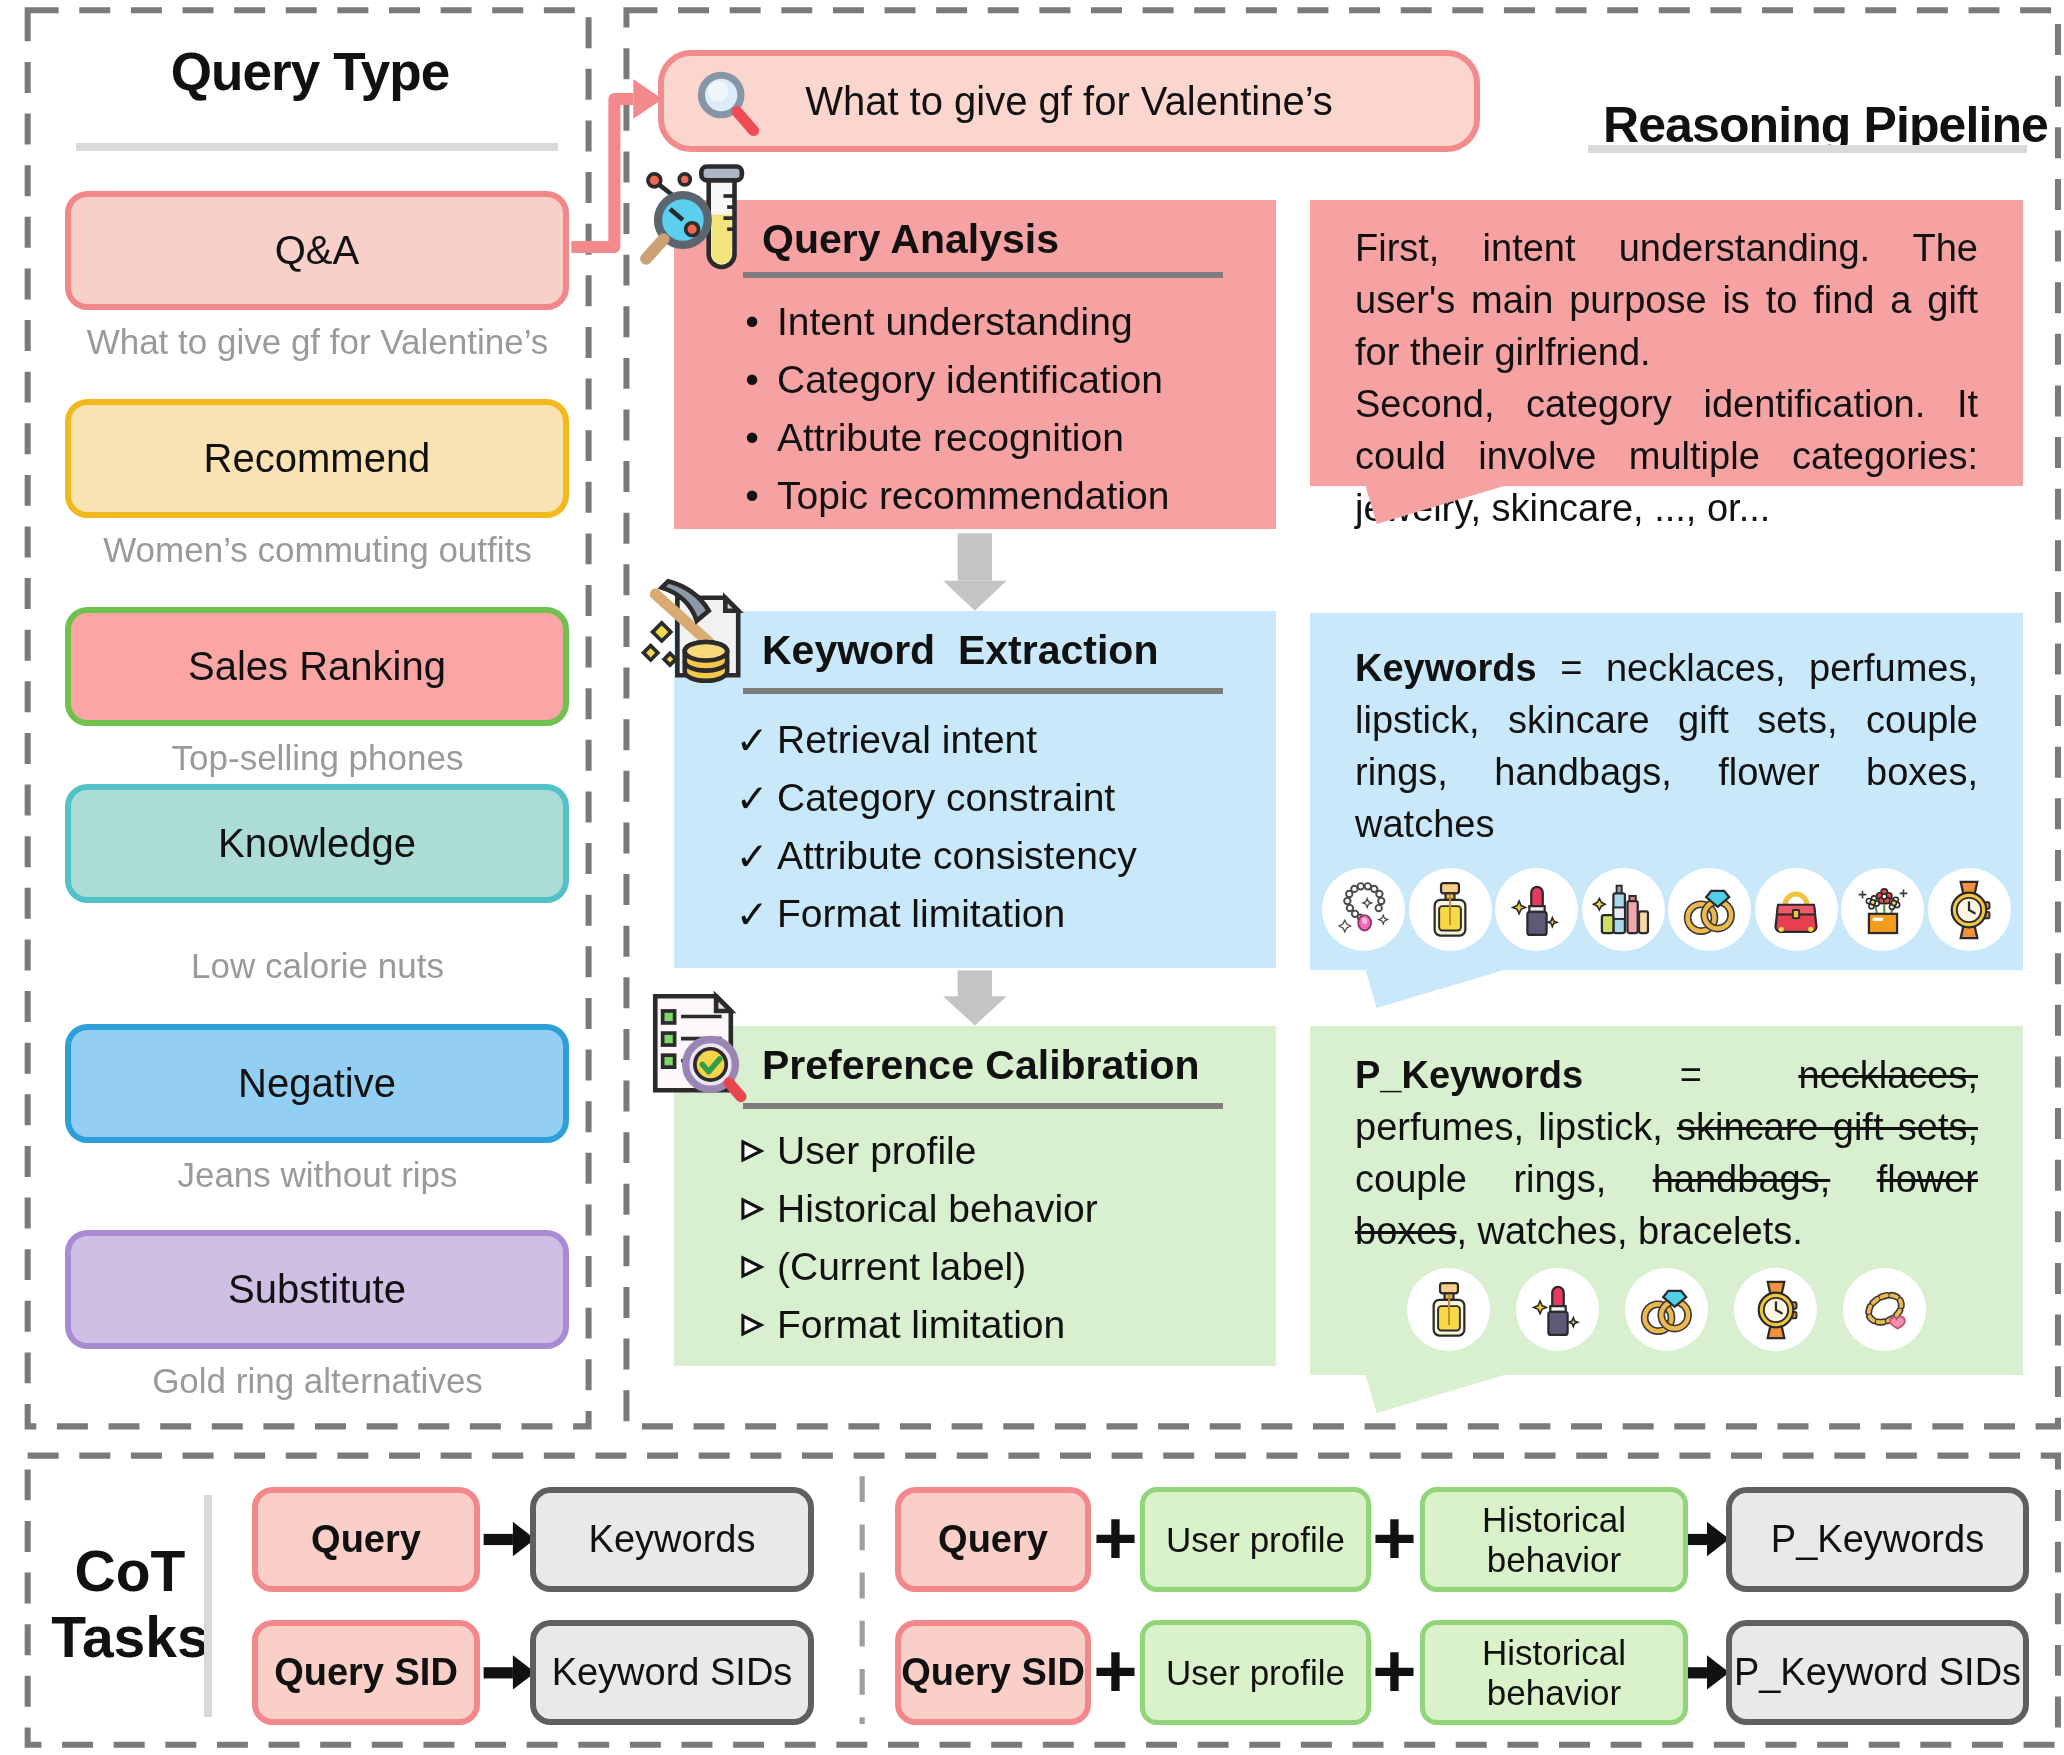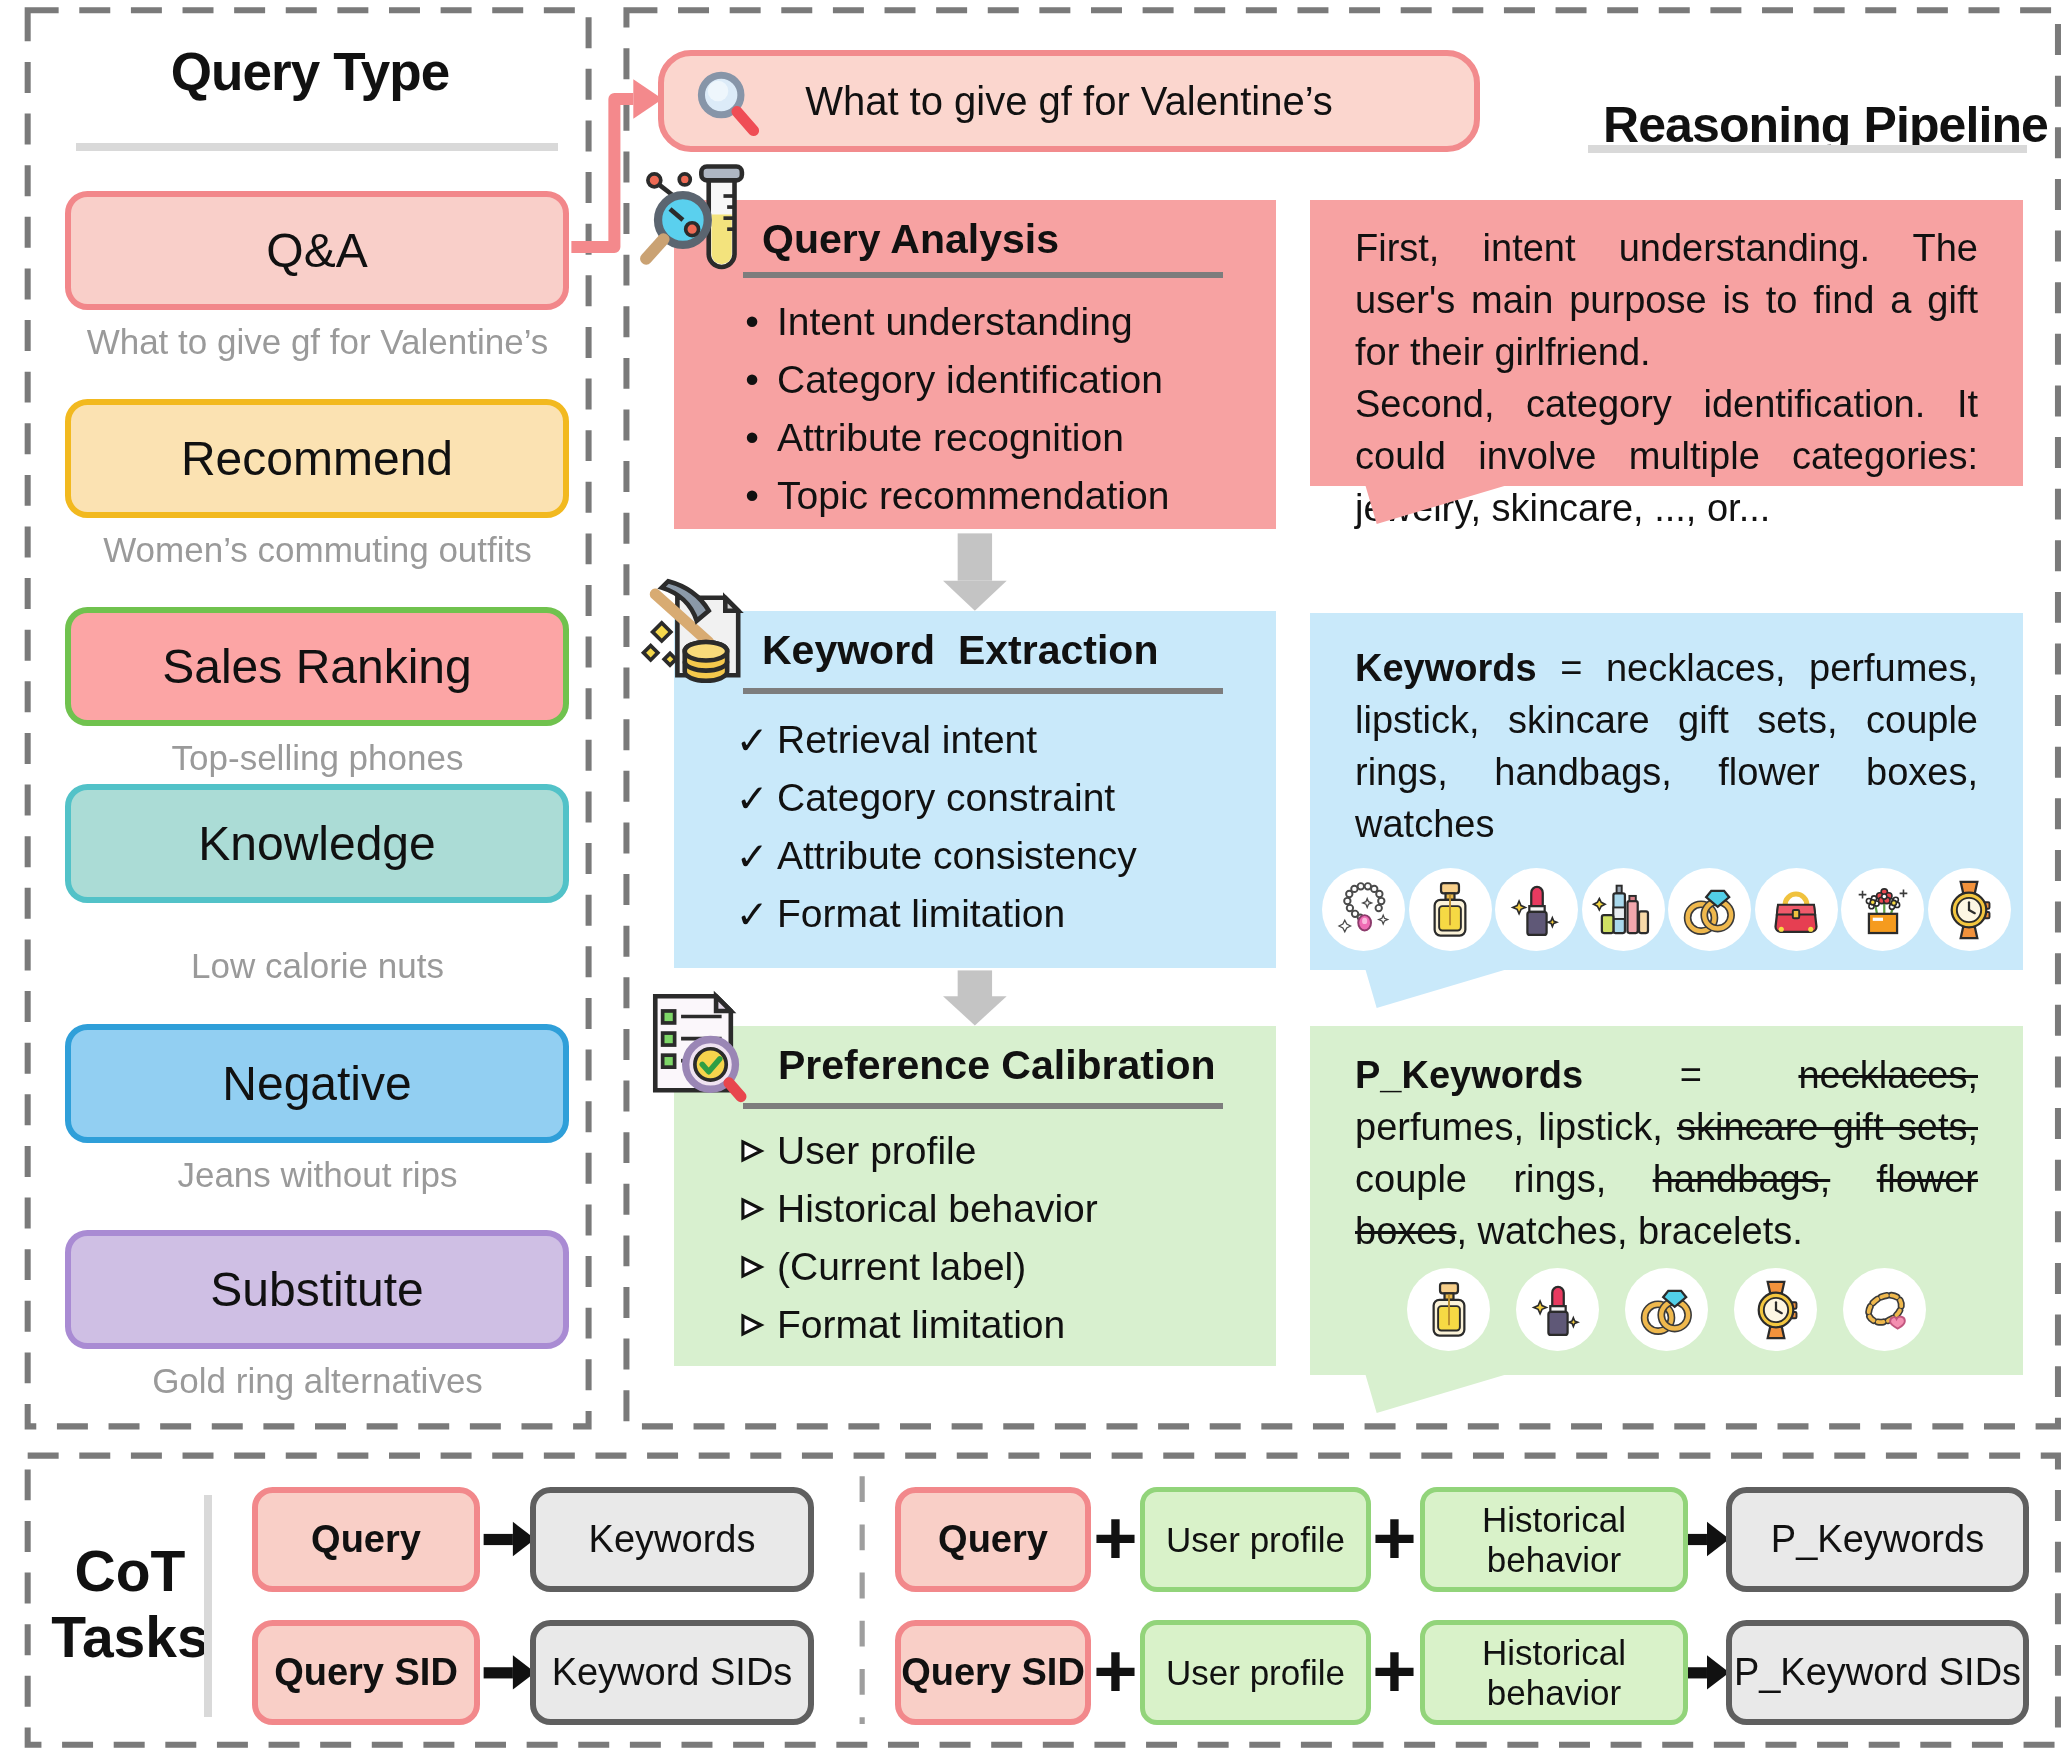--- a/index.html
+++ b/index.html
@@ -6,21 +6,21 @@
   *{box-sizing:border-box;}
   #canvas{position:relative;width:2065px;height:1755px;background:#fff;
           font-family:"Liberation Sans","DejaVu Sans",sans-serif;color:#111;overflow:hidden;}
   #bg{position:absolute;left:0;top:0;z-index:0;}
   .abs{position:absolute;}
 
   
   .qt-title{left:69px;top:41px;width:482px;text-align:center;font-size:53px;font-weight:bold;letter-spacing:-0.9px;}
   .qt-underline{left:76px;top:143px;width:482px;height:7.7px;background:var(--underline-gray);}
   .qt-item{left:65px;width:504px;height:119px;border:6px solid;border-radius:22.4px;
-           display:flex;align-items:center;justify-content:center;font-size:48px;}
+           display:flex;align-items:center;justify-content:center;font-size:40px;}
   .qt-caption{left:48px;width:539px;height:43px;text-align:center;font-size:35px;color:var(--caption-text);}
 
   
   .searchbar{left:658px;top:50px;width:822px;height:102px;border-radius:33px;
              background:var(--searchbar-fill);border:6px solid var(--searchbar-border);}
   .sb-icon{position:absolute;left:24px;top:8.6px;width:79px;height:79px;}
   .sb-icon svg{width:100%;height:100%;}
   .sb-text{position:absolute;left:0;right:0;top:0;bottom:0;display:flex;align-items:center;
            justify-content:center;font-size:40px;}
   .rp-title{left:1566px;top:72px;width:482px;text-align:right;font-size:50px;font-weight:bold;letter-spacing:-0.9px;margin-top:24px;}
@@ -206,21 +206,21 @@
           <span class="marker">✓</span>
           <span>Attribute consistency</span>
         </div>
       <div class="stage-item">
           <span class="marker">✓</span>
           <span>Format limitation</span>
         </div>
     </div>
   </div>
 
-  <div class="abs stage" style="top: 1026px; height: 340px; background: rgb(216, 240, 207); padding-left: 16px;">
+  <div class="abs stage" style="top: 1026px; height: 340px; background: rgb(216, 240, 207);">
     <span class="stage-icon"><svg viewBox="0 0 140 140">
           <path d="M22,10 h66 l16,16 v86 h-82 Z" fill="#fbf7fb" stroke="#2b2b2b" stroke-width="5"></path>
           <path d="M88,10 l16,16 h-16 Z" fill="#e3d9e8" stroke="#2b2b2b" stroke-width="5"></path>
           <g stroke="#2b2b2b" stroke-width="4">
             <rect x="30" y="26" width="13" height="13" fill="#7ed768"></rect>
             <rect x="30" y="50" width="13" height="13" fill="#7ed768"></rect>
             <rect x="30" y="74" width="13" height="13" fill="#7ed768"></rect>
             <line x1="50" y1="32" x2="94" y2="32"></line>
             <line x1="50" y1="56" x2="94" y2="56"></line>
             <line x1="50" y1="80" x2="76" y2="80"></line>

